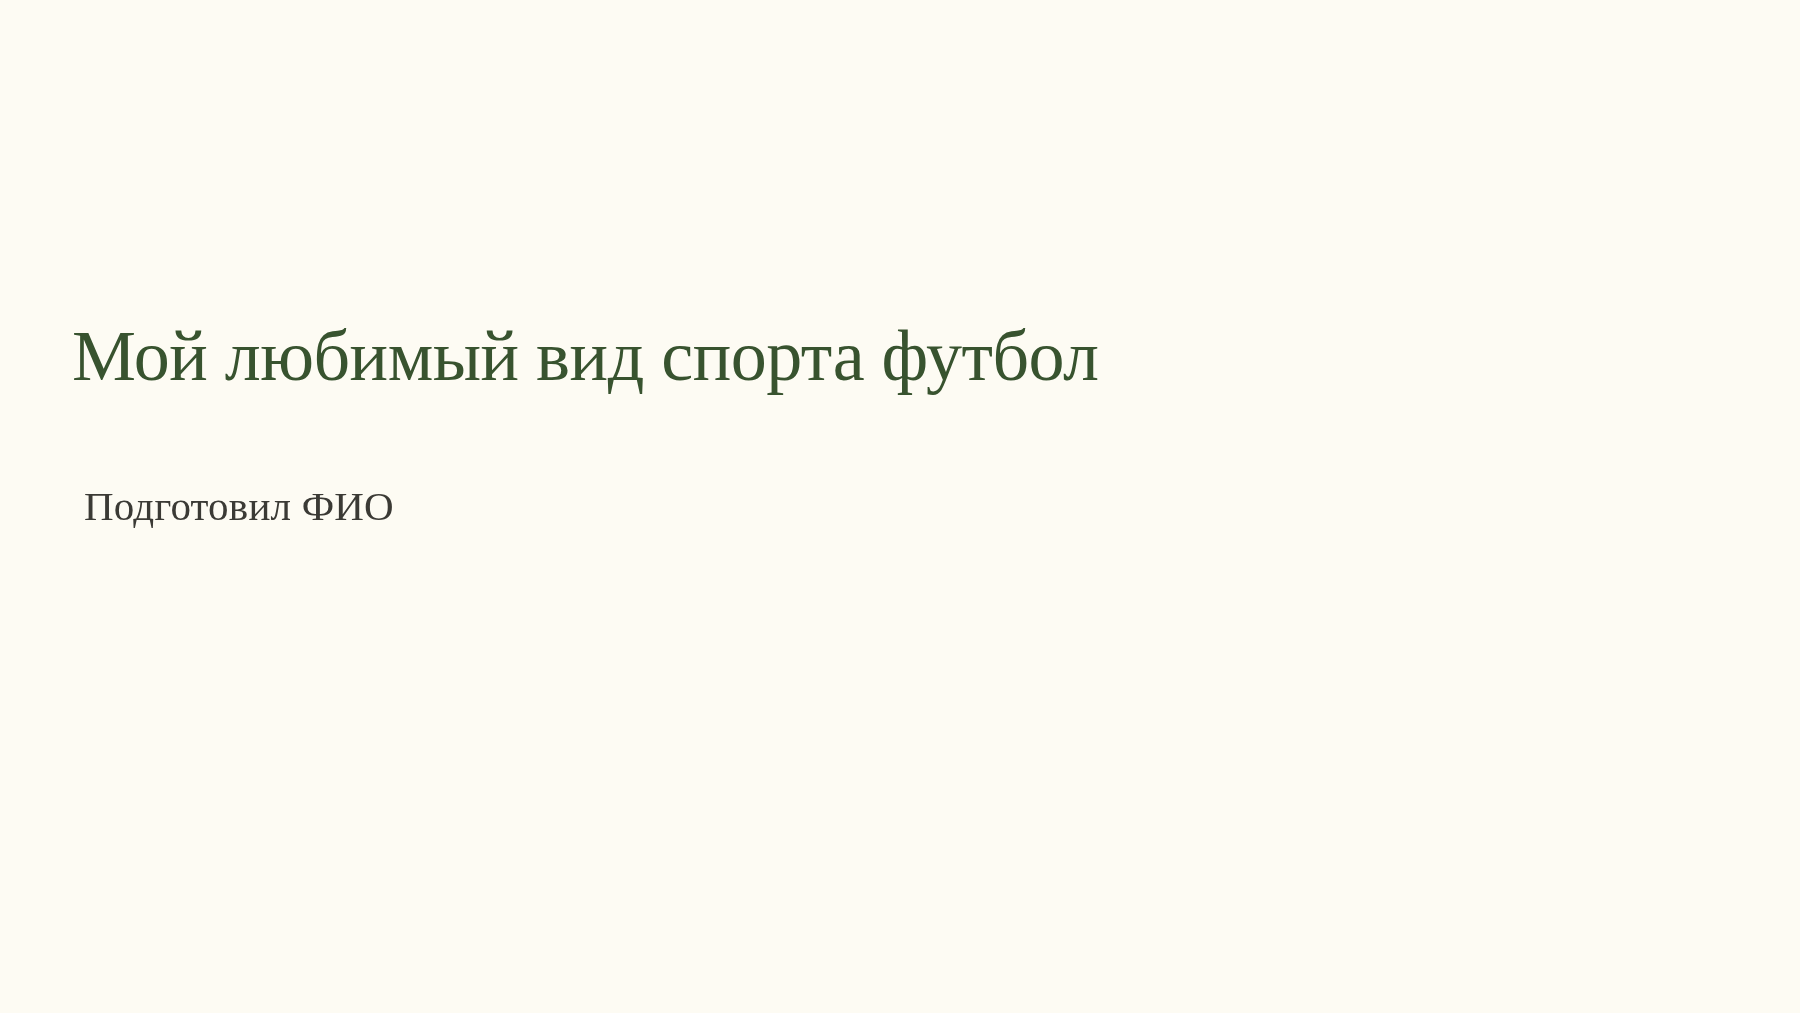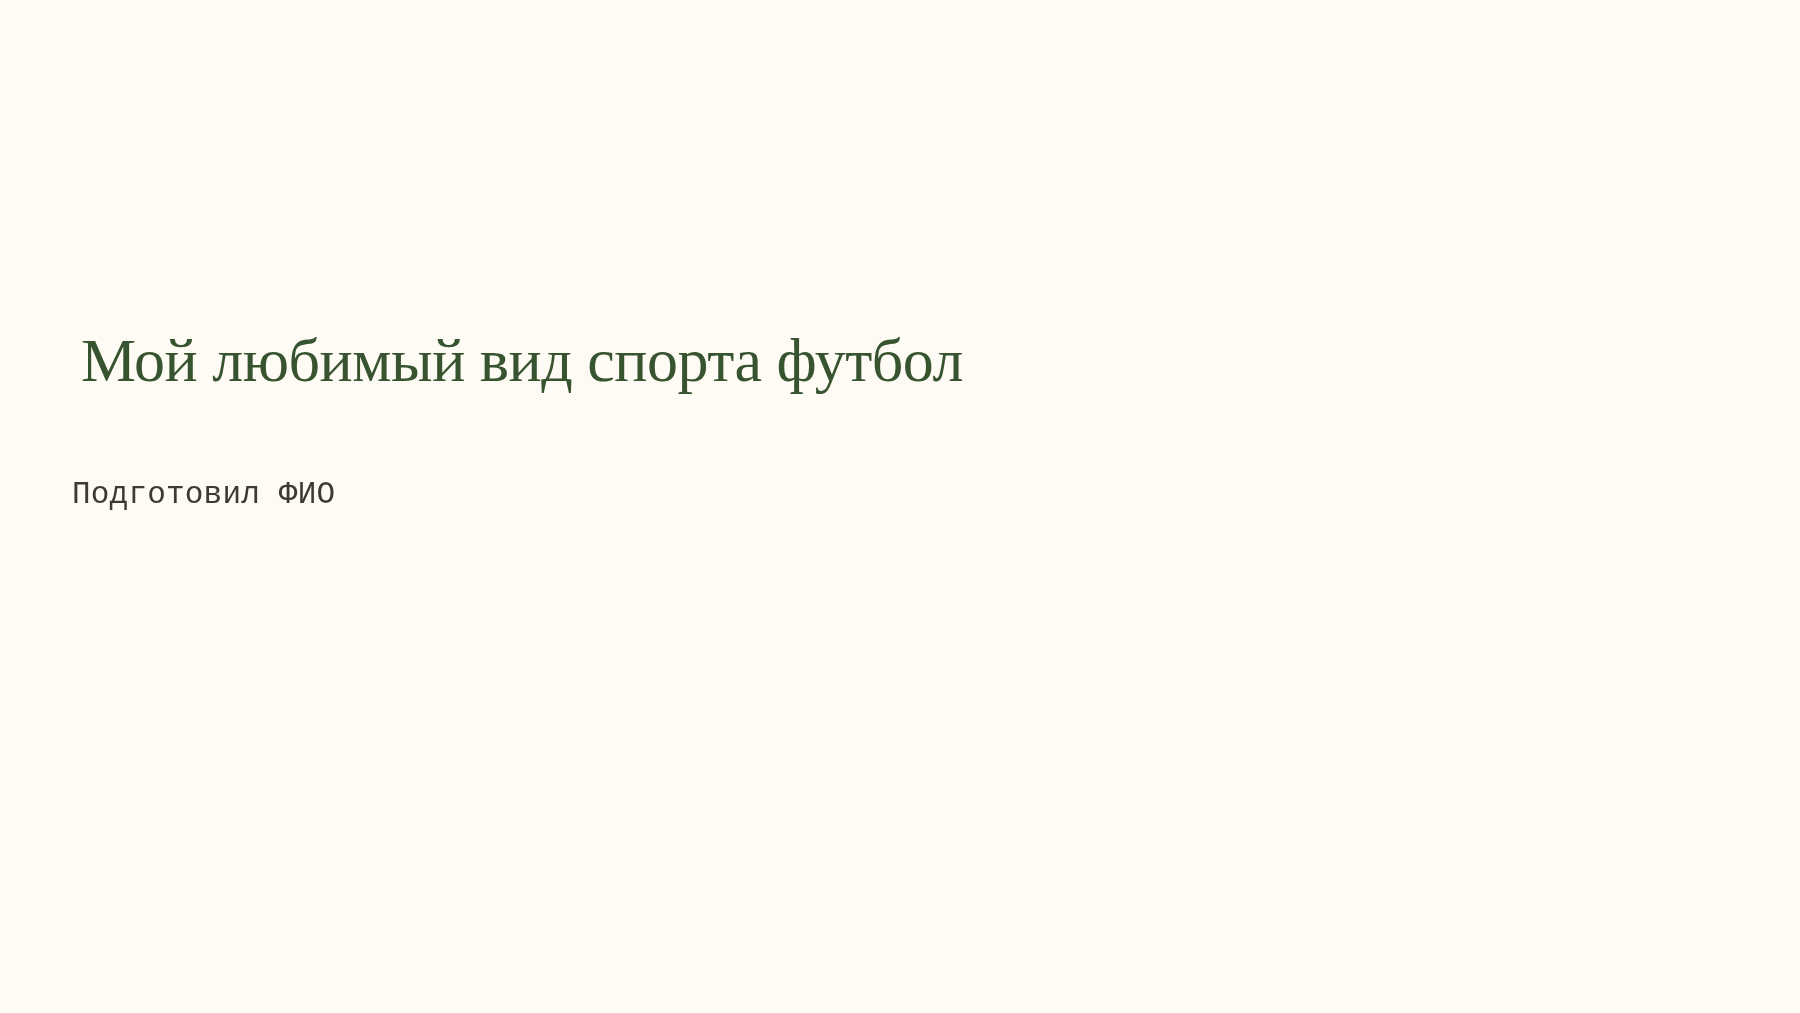--- a/index.html
+++ b/index.html
@@ -27,37 +27,37 @@
 
   .content-block {
     position: absolute;
     left: 72px;
     top: 318px;
     width: 1660px;
   }
 
   .slide-title {
     font-family: "Liberation Serif", "DejaVu Serif", serif;
-    font-size: 62px;
+    font-size: 72px;
     font-weight: 400;
     line-height: 1.08;
     letter-spacing: -0.5px;
     color: #38532F;
-    margin: 9px;
+    margin: 0;
     white-space: nowrap;
   }
 
   .slide-subtitle {
-    font-family: Liberation Mono, monospace;
-    font-size: 31px;
+    font-family: Liberation Serif, serif;
+    font-size: 41px;
     font-weight: 400;
     line-height: 1.3;
     letter-spacing: 0.2px;
     color: #3B3A35;
-    margin: 0;
+    margin: 12px;
     padding-top: 72px;
     white-space: nowrap;
   }
 </style>
 </head>
 <body>
 
 <div class="slide">
 
   <div class="content-block">

